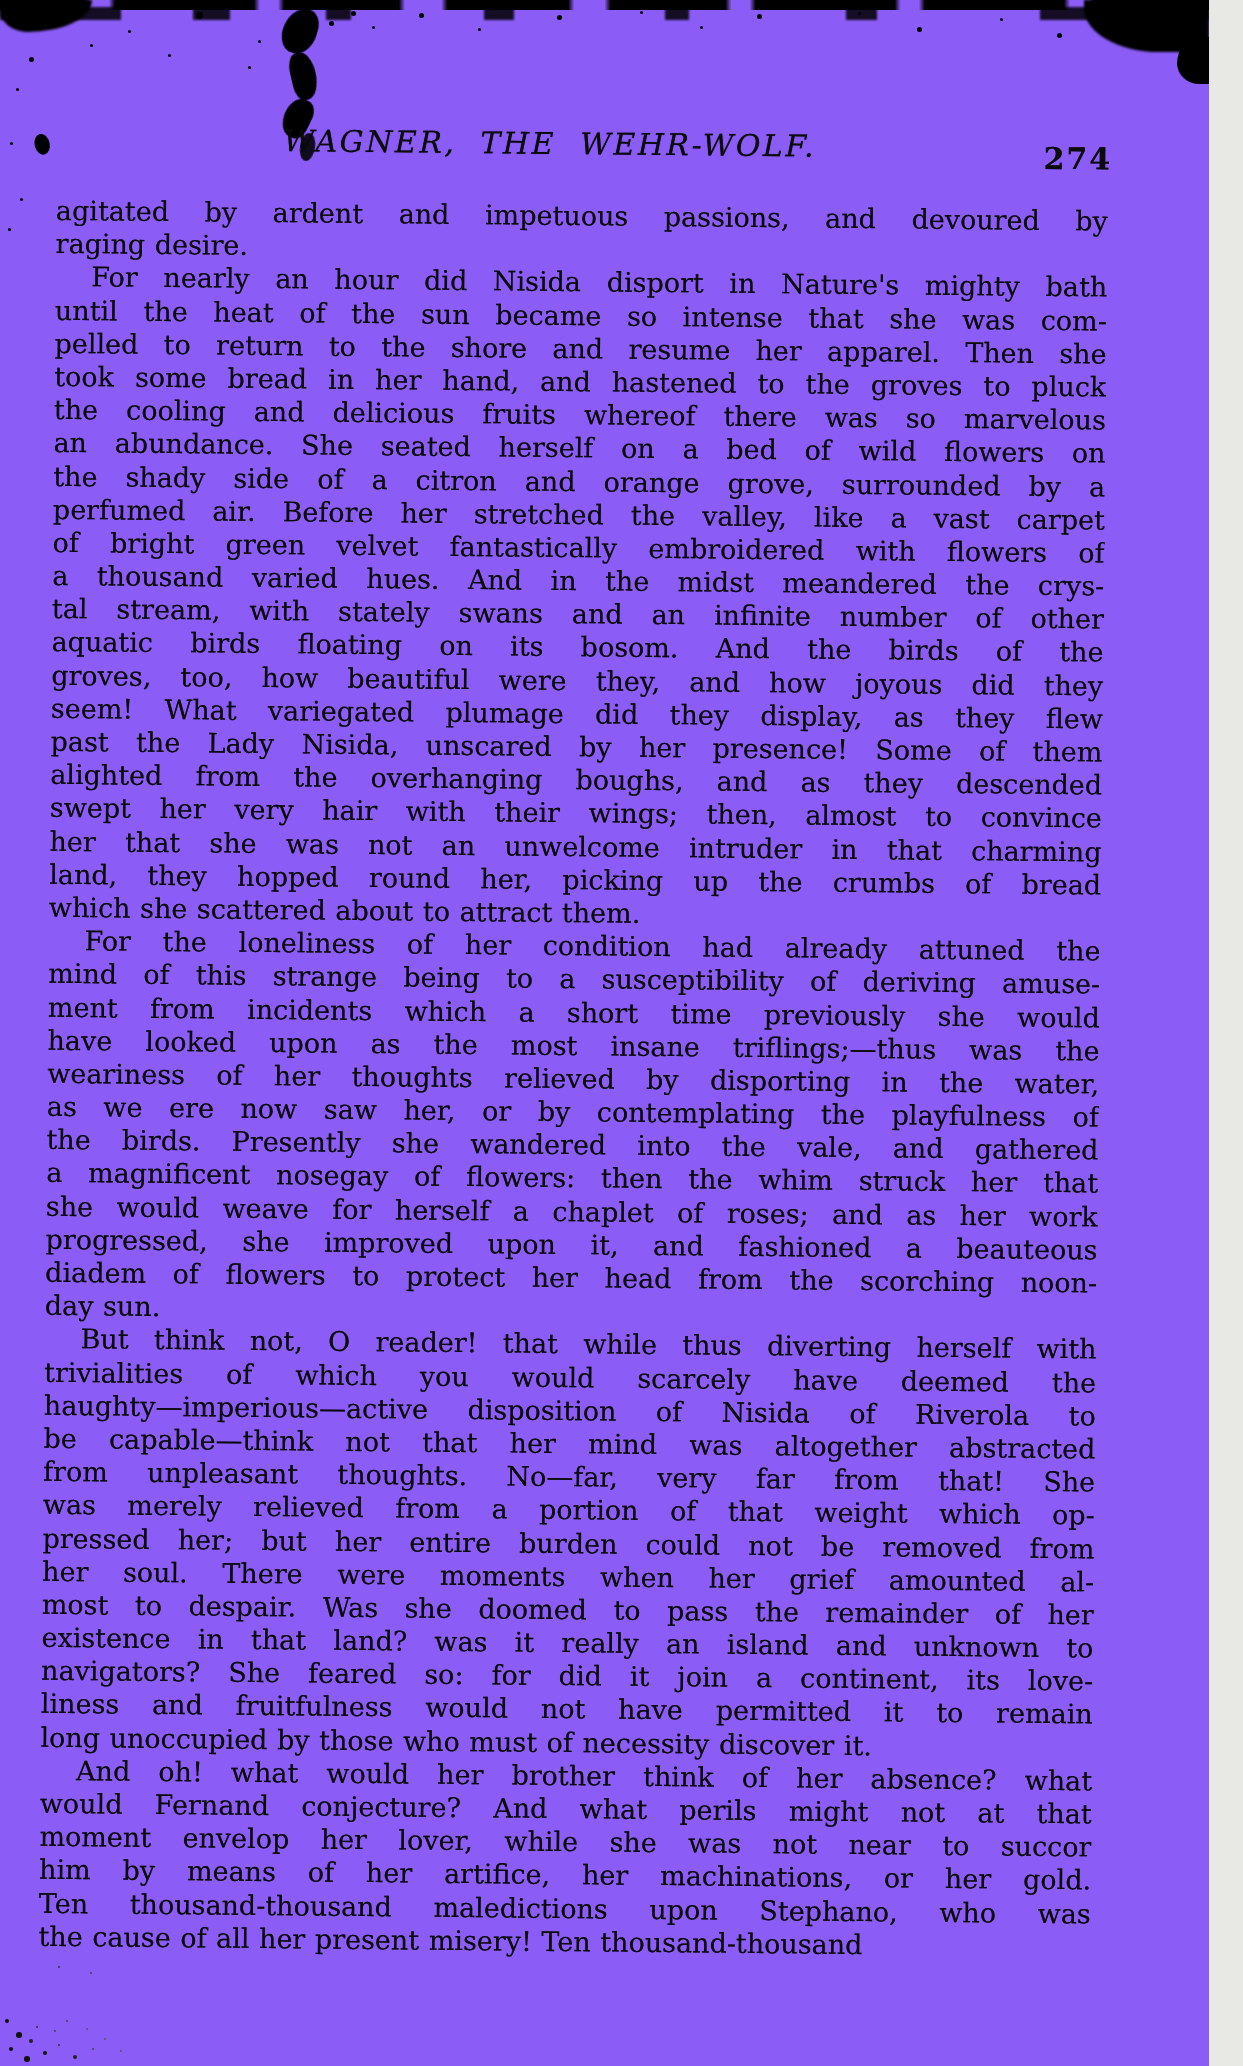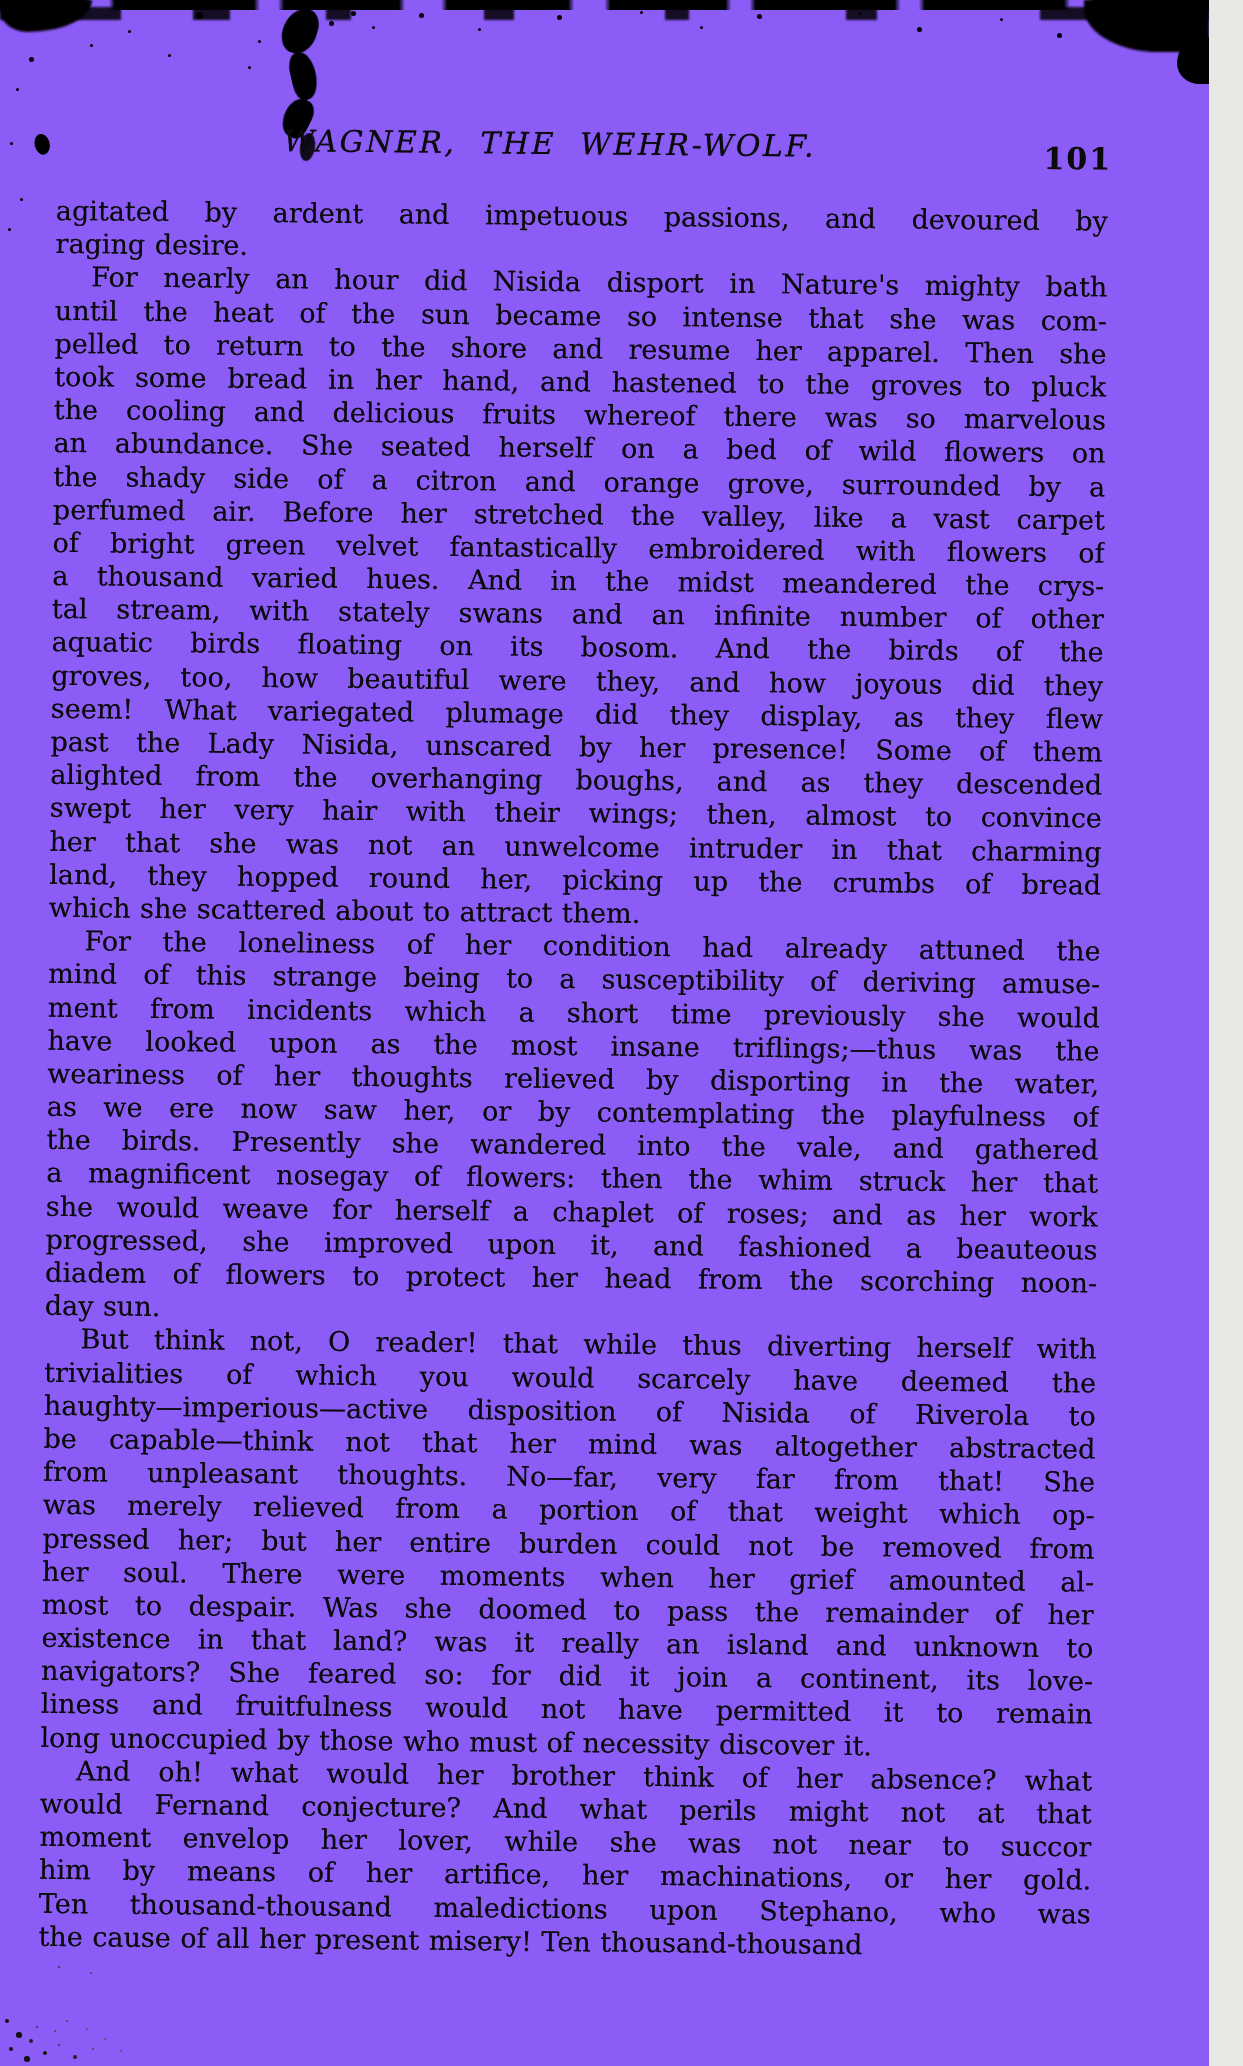--- a/index.html
+++ b/index.html
@@ -135,21 +135,21 @@
   <div class="smudge s3"></div>
   <div class="smudge s4"></div>
   <div class="ink-blob-right"></div>
   <div class="speckles"></div>
   <div class="speckles-bottom"></div>
 
   <div class="content">
     <div class="header">
       <span class="printers-dot"></span>
       <span class="running-title">WAGNER, THE WEHR-WOLF.</span>
-      <span class="page-number">101</span>
+      <span class="page-number">274</span>
     </div>
     <div class="body-text">
         <div class="paragraph">
           <div class="line">agitated by ardent and impetuous passions, and devoured by</div>
           <div class="line last">raging desire.</div>
         </div>
         <div class="paragraph">
           <div class="line indent">For nearly an hour did Nisida disport in Nature's mighty bath</div>
           <div class="line">until the heat of the sun became so intense that she was com-</div>
           <div class="line">pelled to return to the shore and resume her apparel. Then she</div>

